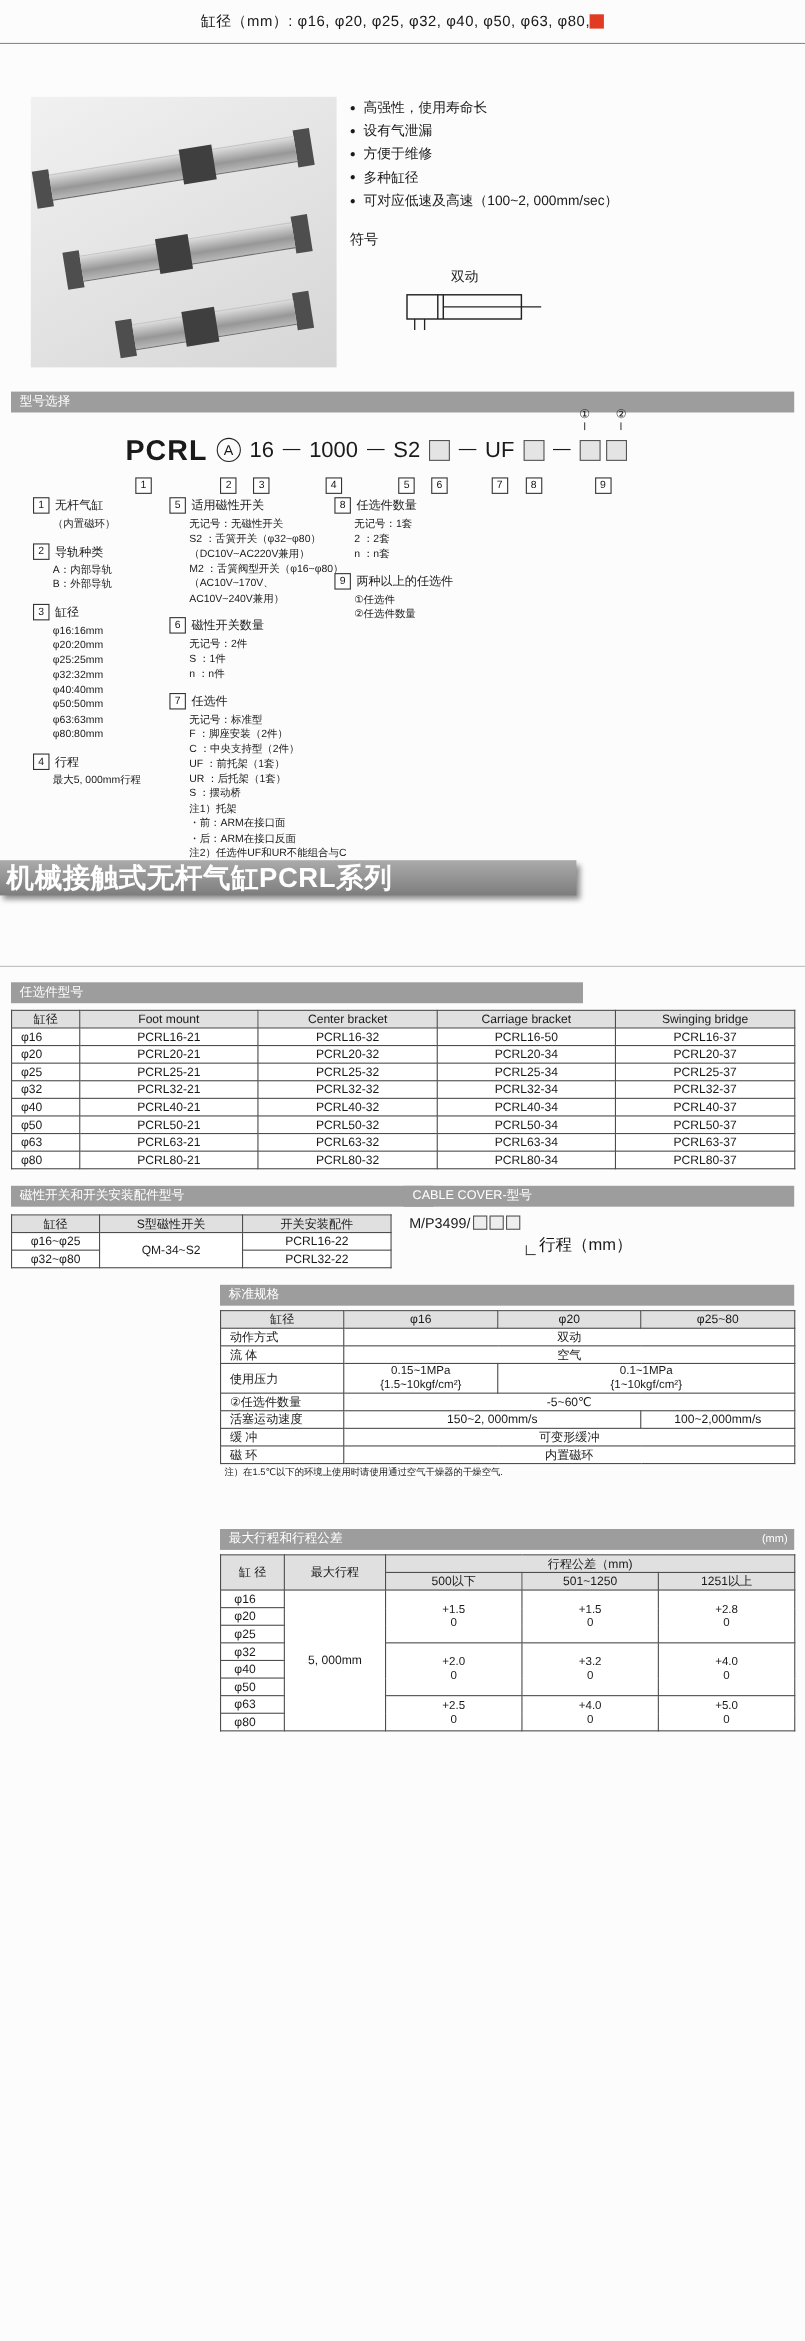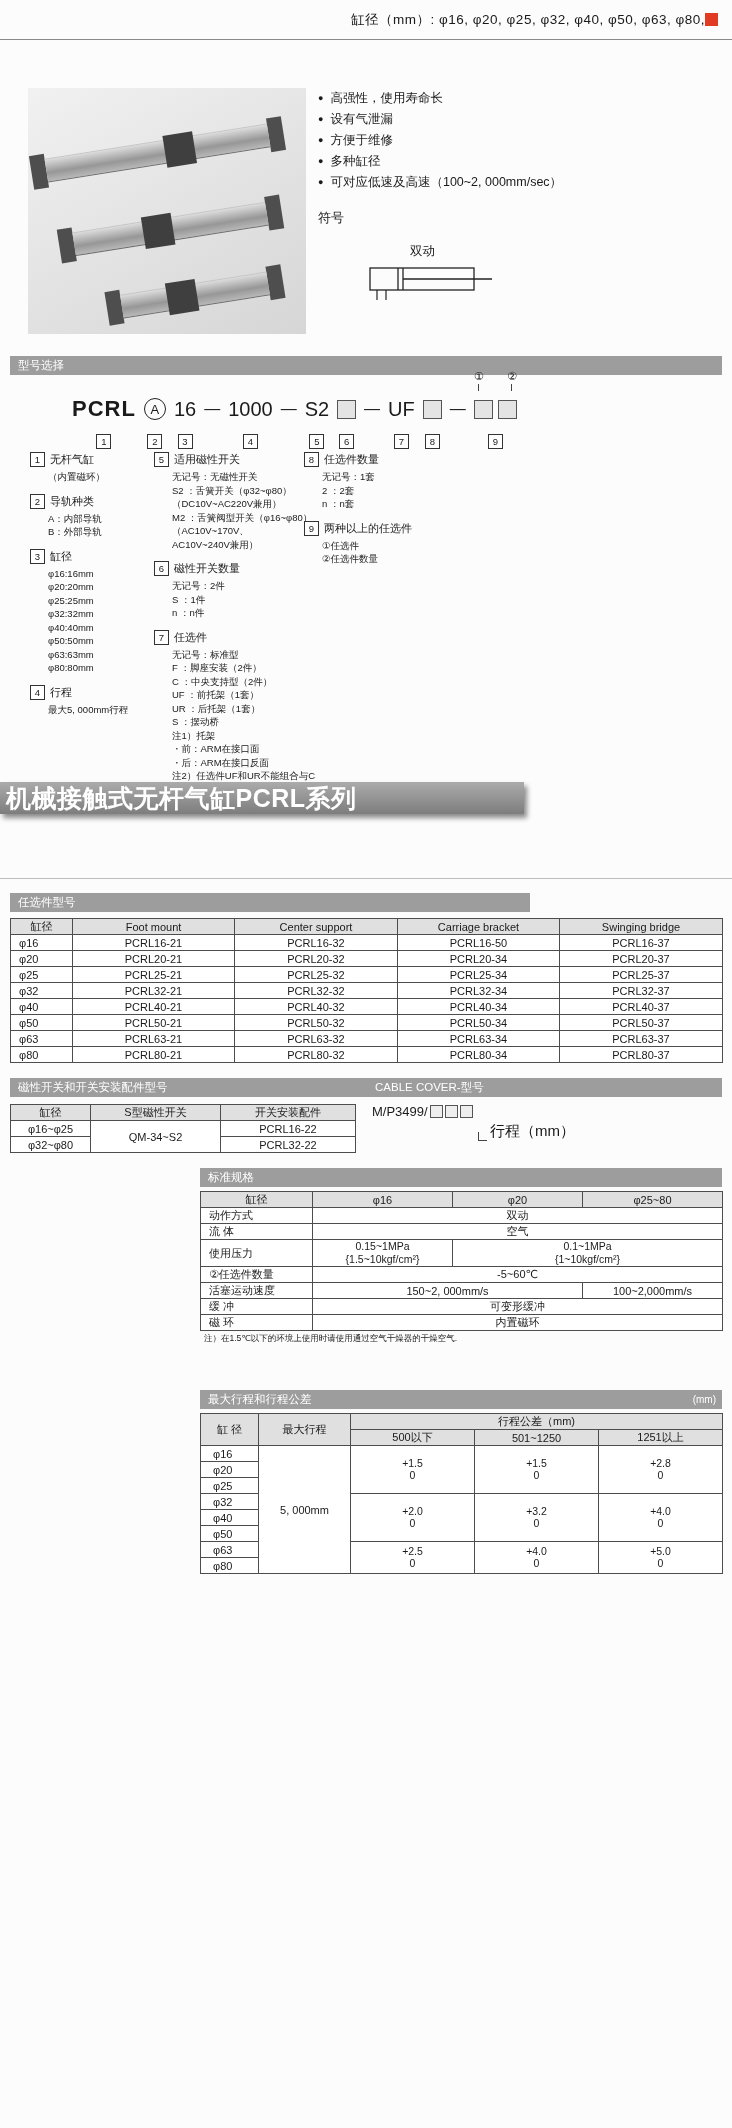--- a/index.html
+++ b/index.html
@@ -2,21 +2,21 @@
 <html><head>
 <meta charset="utf-8">
 <style>
   html,body{margin:0;padding:0;background:#e9e9e9;}
   .page{width:732px;height:2128px;background:#fcfcfc;position:relative;overflow:hidden;
         font-family:"Liberation Sans","DejaVu Sans",sans-serif;color:#1a1a1a;}
 
   
   .top-strip{position:absolute;top:0;left:0;width:732px;height:40px;box-sizing:border-box;
              border-bottom:1px solid #8a8a8a;display:flex;align-items:center;
-             justify-content:flex-end;padding:0 14px;}
+             justify-content:center;padding:0 14px;}
   .top-text{font-size:13.5px;letter-spacing:.5px;}
   .red-sq{width:13px;height:13px;background:#e23b24;}
 
   
   .photo{position:absolute;top:88px;left:28px;width:278px;height:246px;
          background:linear-gradient(150deg,#f1f1f1,#d6d6d6);overflow:hidden;}
   .act{position:absolute;display:flex;align-items:center;}
   .cap{width:15px;height:34px;background:#4e4e4e;}
   .abody{height:22px;background:linear-gradient(180deg,#dcdcdc 0%,#979797 60%,#b8b8b8 100%);
          border-top:1px solid #c6c6c6;border-bottom:1px solid #6f6f6f;position:relative;}
@@ -40,21 +40,21 @@
   #gbar-options{top:893px;left:10px;width:520px;}
   #gbar-switch{top:1078px;left:10px;width:384px;}
   #gbar-cable{top:1078px;left:367px;width:355px;}
   #gbar-spec{top:1168px;left:200px;width:522px;}
   #gbar-stroke{top:1390px;left:200px;width:522px;display:flex;justify-content:space-between;padding-right:6px;}
 
   
   .model-code{position:absolute;top:394px;left:72px;display:flex;align-items:flex-start;gap:8px;}
   .seg{display:flex;flex-direction:column;align-items:center;}
   .seg-top{height:30px;display:flex;align-items:center;justify-content:center;font-size:20px;}
-  .prefix{font-size:22px;font-weight:bold;letter-spacing:1px;}
+  .prefix{font-size:26px;font-weight:bold;letter-spacing:1px;margin-left:42px;}
   .circle{width:22px;height:22px;border:1.5px solid #222;border-radius:50%;font-size:13px;
           display:flex;align-items:center;justify-content:center;box-sizing:border-box;}
   .obox{width:17px;height:17px;border:1px solid #555;background:#e4e4e4;display:inline-block;}
   .nbox{width:13px;height:13px;border:1px solid #333;font-size:9.5px;line-height:13px;
         text-align:center;margin-top:10px;background:#fff;box-sizing:content-box;}
   .dash-seg .seg-top{font-size:16px;}
   .seg9{position:relative;}
   .callouts{position:absolute;top:-24px;left:0;width:100%;display:flex;justify-content:space-between;}
   .co{font-size:11px;text-align:center;}
   .co::after{content:"";display:block;width:1px;height:7px;background:#444;margin:1px auto 0;}
@@ -359,21 +359,21 @@
         <col style="width:62px">
         <col style="width:162px">
         <col style="width:163px">
         <col style="width:162px">
         <col style="width:163px">
       </colgroup>
     <tbody>
         <tr>
       <th>缸径</th>
       <th>Foot mount</th>
-      <th>Center support</th>
+      <th>Center bracket</th>
       <th>Carriage bracket</th>
       <th>Swinging bridge</th>
     </tr>
     <tr>
           <td class="bore">φ16</td>
           <td>PCRL16-21</td>
           <td>PCRL16-32</td>
           <td>PCRL16-50</td>
           <td>PCRL16-37</td>
         </tr>

